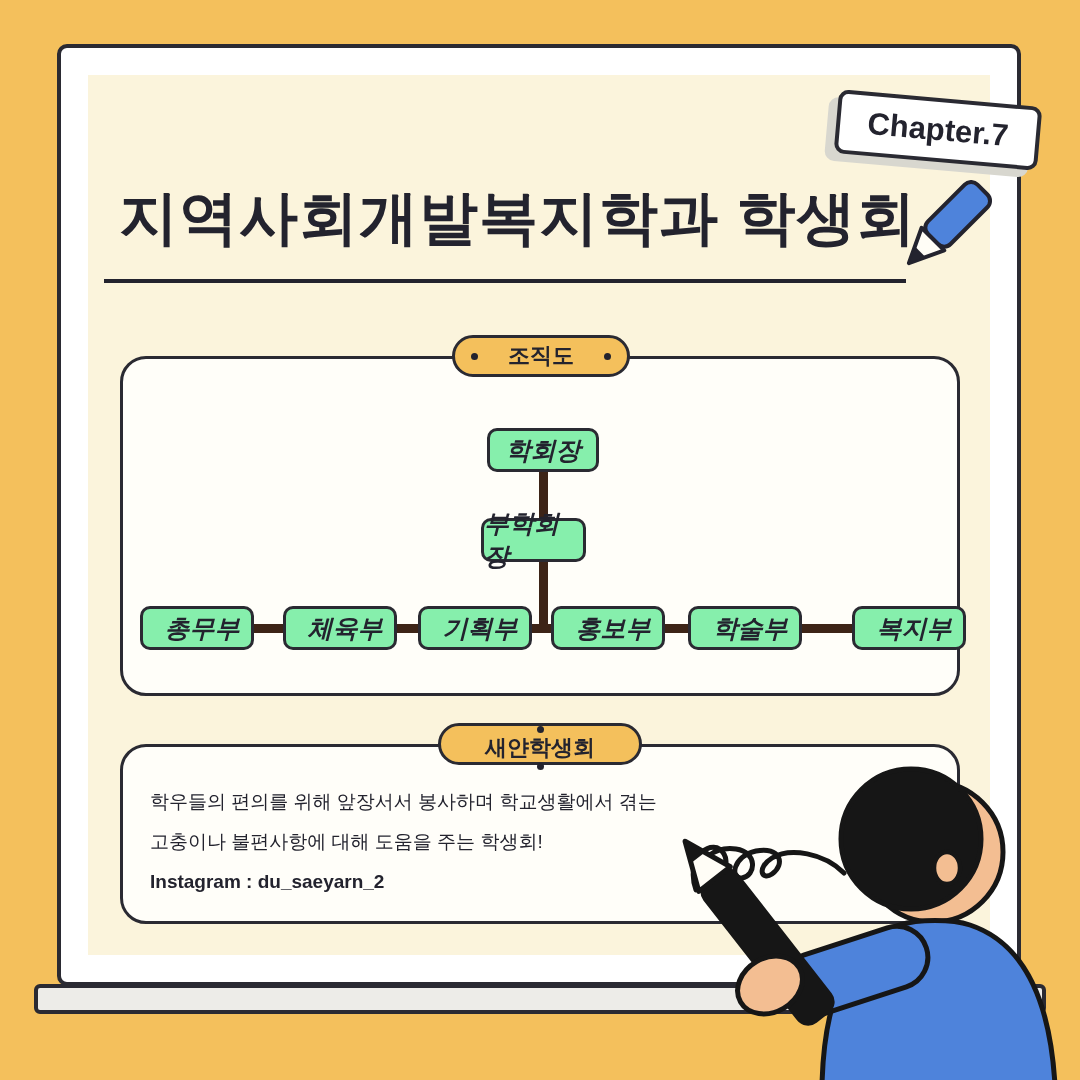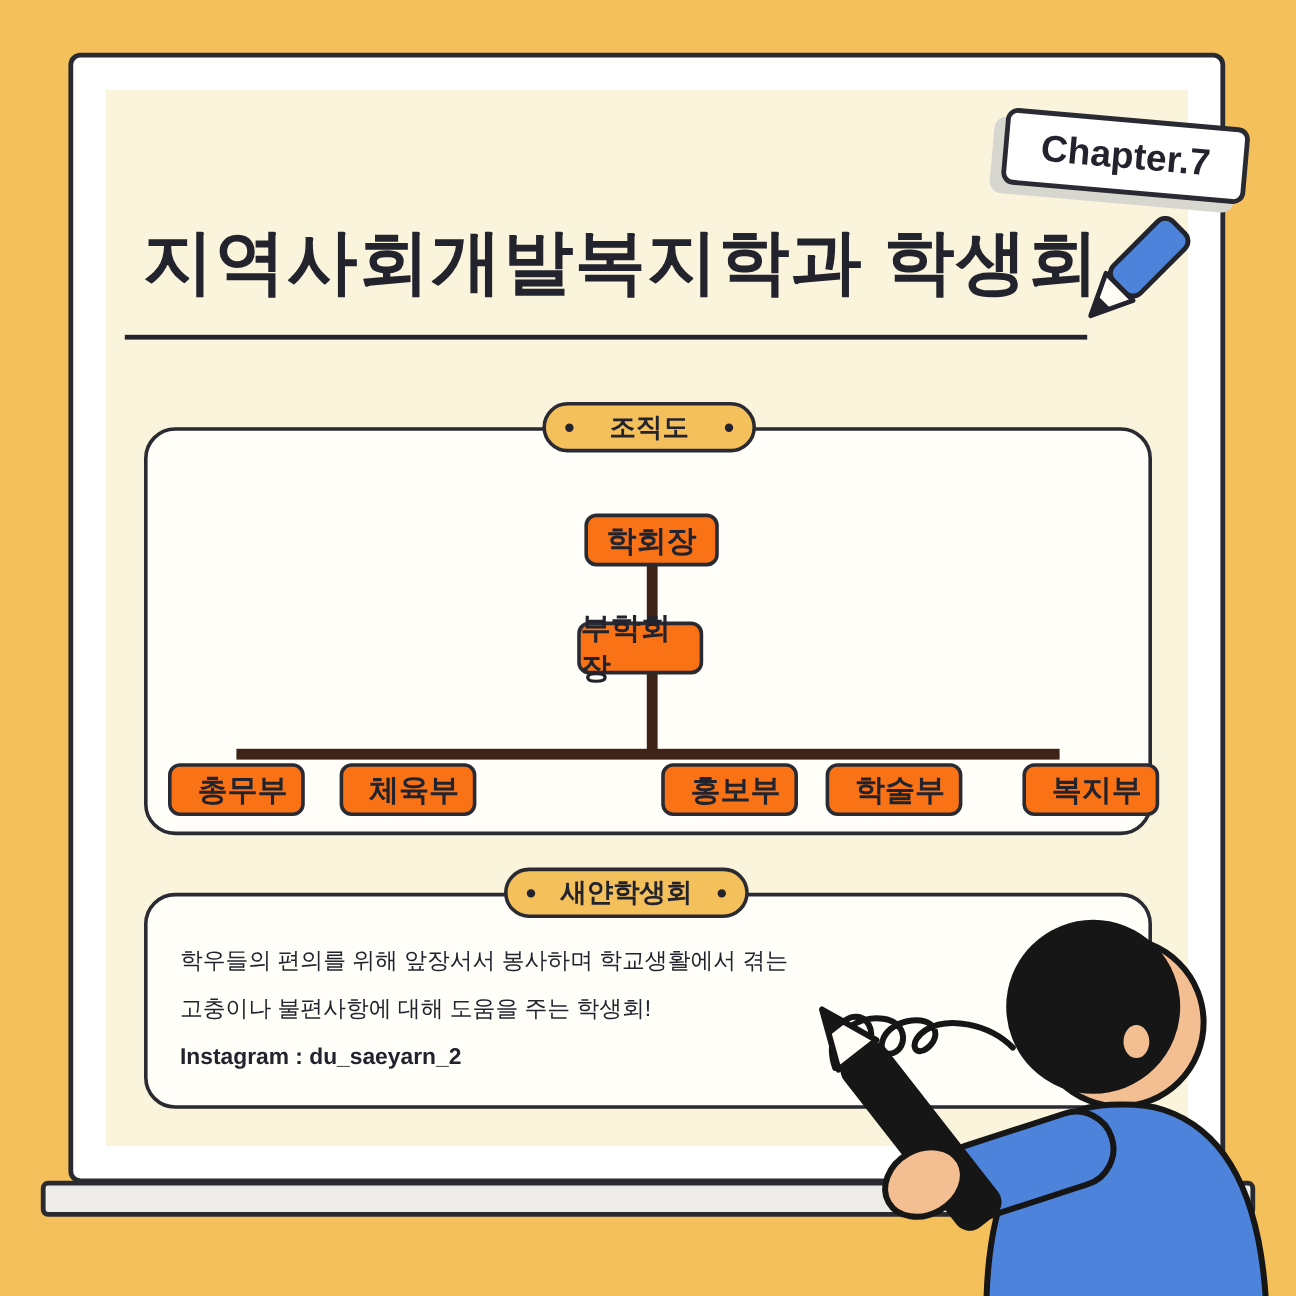--- a/index.html
+++ b/index.html
@@ -42,30 +42,30 @@
     border-radius:26px;box-sizing:border-box;
   }
   .org-panel{left:120px;top:356px;width:840px;height:340px;}
   .info-panel{left:120px;top:744px;width:840px;height:180px;}
   .badge{
     position:absolute;height:42px;background:#F4C05C;border:3px solid #2A2A32;
     border-radius:22px;display:flex;align-items:center;justify-content:space-between;
     font-size:22px;font-weight:bold;box-sizing:border-box;padding:0 16px;z-index:3;font-family:Liberation Serif, serif;
   }
   .org-badge{left:452px;top:335px;width:178px;}
-  .info-badge{left:420px;top:723px;width:204px;}
+  .info-badge{left:438px;top:723px;width:204px;flex-direction:column;}
   .dot{width:7px;height:7px;border-radius:50%;background:#23232E;flex:0 0 auto;}
   .node{
-    position:absolute;height:44px;background:#f97316;border:3px solid #2A2A32;
+    position:absolute;height:44px;background:#86efac;border:3px solid #2A2A32;
     border-radius:10px;display:flex;align-items:center;justify-content:center;
-    font-size:25px;font-weight:bold;box-sizing:border-box;z-index:2;
+    font-size:25px;font-weight:bold;box-sizing:border-box;z-index:2;font-style:italic;
   }
   .president{left:487px;top:428px;width:112px;}
   .vice{left:481px;top:518px;width:105px;}
-  .dept{top:636px;width:114px;padding-left:10px;}
+  .dept{top:606px;width:114px;padding-left:10px;}
   .d0{left:140px;} .d1{left:283px;} .d2{left:418px;}
   .d3{left:551px;} .d4{left:688px;} .d5{left:825px;margin-left:27px;}
   .connector{position:absolute;background:#3D2417;z-index:1;}
   .conn-v1{left:539px;top:470px;width:9px;height:52px;}
   .conn-v2{left:539px;top:560px;width:9px;height:70px;}
   .conn-h{left:197px;top:624px;width:686px;height:9px;}
   .info-text{position:absolute;left:150px;top:782px;font-size:19px;line-height:40px;}
   .info-line{margin:0;font-weight:500;}
   .info-line.insta{font-weight:bold;}
   .person{position:absolute;left:630px;top:730px;z-index:5;}
@@ -101,20 +101,21 @@
   </div>
 
   <div class="connector conn-v1"></div>
   <div class="connector conn-v2"></div>
   <div class="connector conn-h"></div>
 
   <div class="node president">학회장</div>
   <div class="node vice">부학회장</div>
   <div class="node dept d0">총무부</div>
   <div class="node dept d1">체육부</div>
+  <div class="node dept d2">기획부</div>
   <div class="node dept d3">홍보부</div>
   <div class="node dept d4">학술부</div>
   <div class="node dept d5">복지부</div>
 
   <section class="panel info-panel"></section>
   <div class="badge info-badge">
     <span class="dot"></span>
     <span>새얀학생회</span>
     <span class="dot"></span>
   </div>

